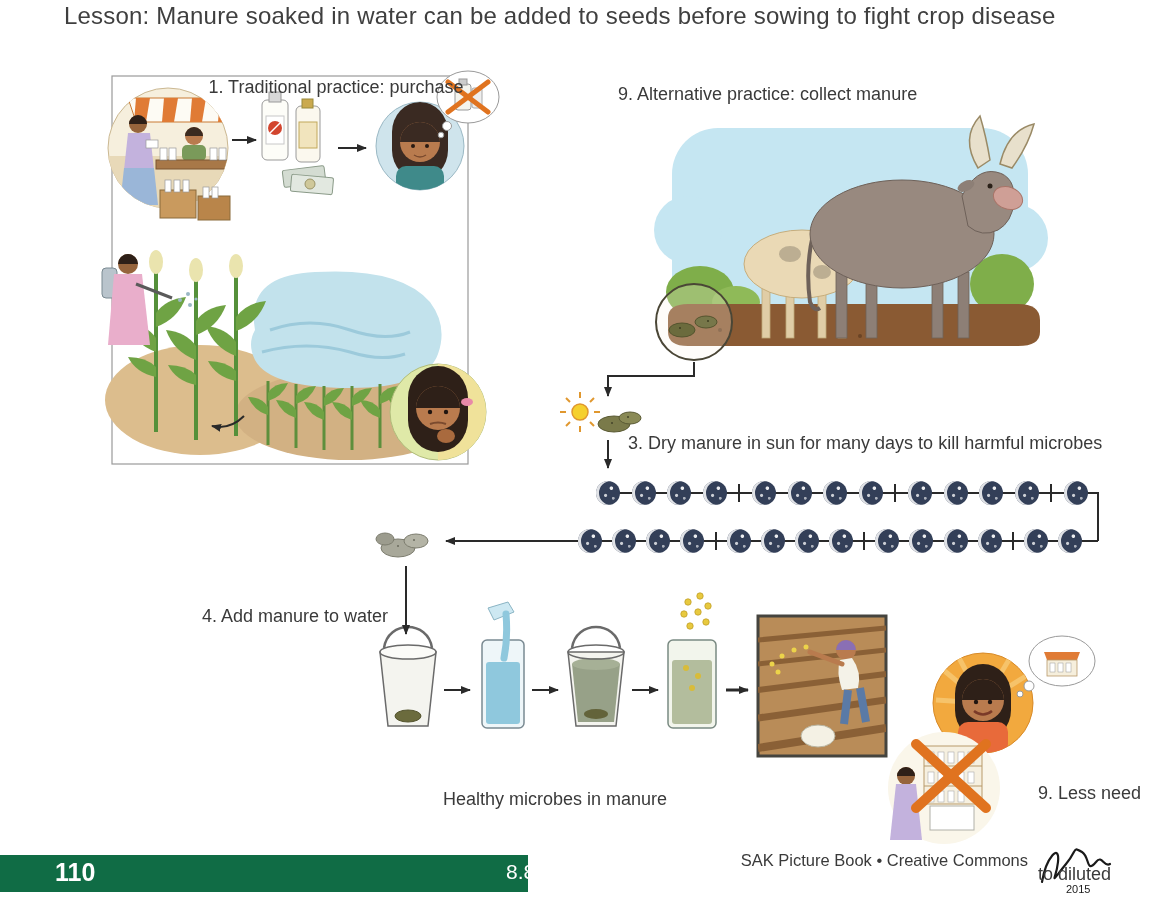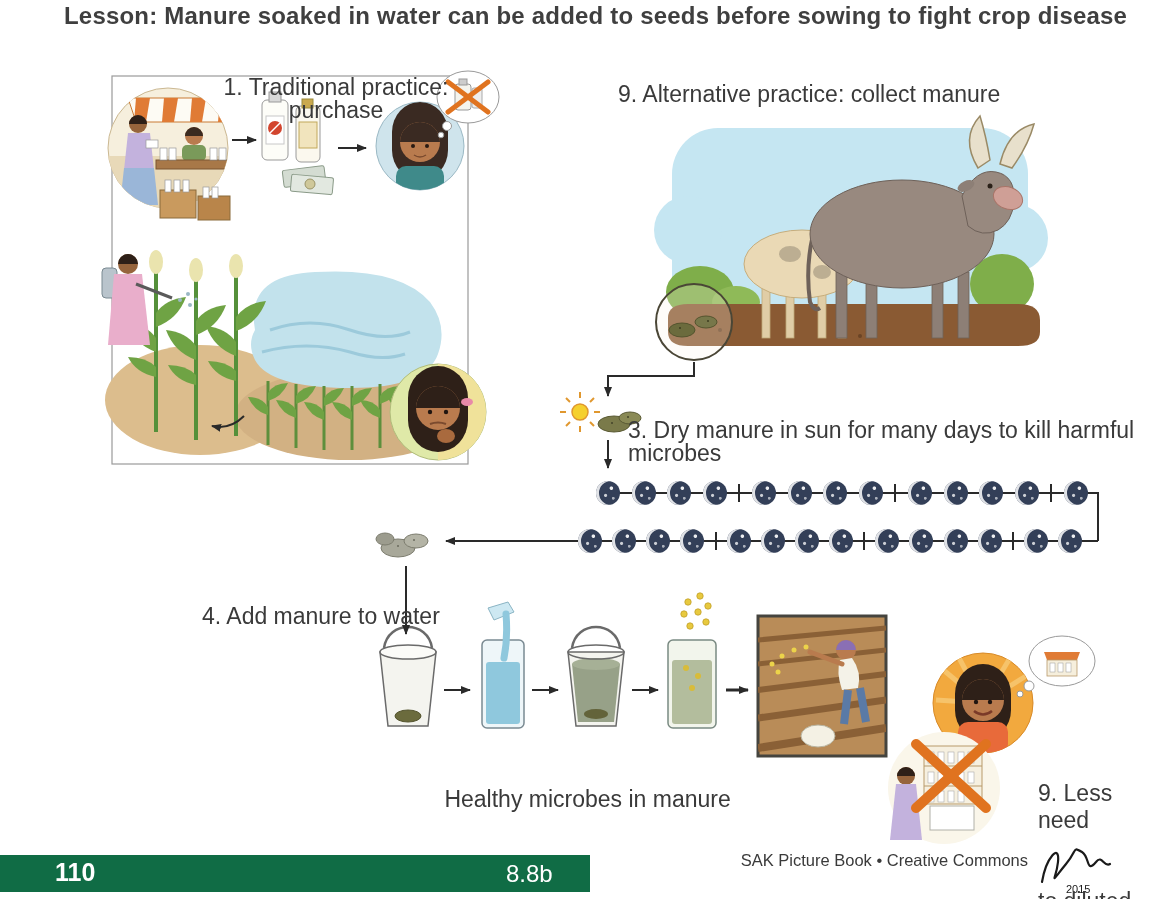--- a/index.html
+++ b/index.html
@@ -1,40 +1,40 @@
 <!DOCTYPE html>
 <html style="--green: #106c45;"><head>
 <meta charset="utf-8">
 <style>
   *{margin:0;padding:0;box-sizing:border-box}
   body{font-family:"Liberation Sans",sans-serif;background:#ffffff}
   .page{position:relative;width:1164px;height:899px;background:#ffffff;overflow:hidden}
-  .title{position:absolute;left:64px;top:2px;font-size:24px;font-weight:700;color:#3f3f3f;letter-spacing:.2px;white-space:nowrap}
-  .label{position:absolute;font-size:23px;color:#3a3a3a;line-height:23px;white-space:pre-wrap}
+  .title{position:absolute;left:64px;top:2px;font-size:24px;font-weight:400;color:#3f3f3f;letter-spacing:.2px;white-space:nowrap}
+  .label{position:absolute;font-size:18px;color:#3a3a3a;line-height:23px;white-space:pre-wrap}
   .step1{left:196px;top:30px;width:280px;text-align:center}
   .step2{left:618px;top:83px}
-  .step3{left:628px;top:419px}
+  .step3{left:628px;top:432px}
   .step4{left:202px;top:605px}
   .step5{left:438px;top:732px;line-height:27px}
   .step6{left:1038px;top:726px;line-height:27px}
   svg.art{position:absolute;left:0;top:0}
   .moon-row{position:absolute;display:flex;justify-content:space-between;align-items:center;height:24px}
   #moon-row-1{left:596px;top:481px;width:492px}
   #moon-row-2{left:578px;top:529px;width:504px}
   .moon{width:24px;height:24px;border-radius:50%;flex:0 0 auto;
     background:
       radial-gradient(circle at 64% 30%, rgba(255,255,255,.9) 1.3px, transparent 2.2px),
       radial-gradient(circle at 40% 60%, rgba(255,255,255,.75) 1.1px, transparent 2px),
       radial-gradient(circle at 72% 72%, rgba(255,255,255,.6) 1px, transparent 1.8px),
       #333f58;
     box-shadow: inset 3px 0 0 0 rgba(255,255,255,.85);}
   .tick{width:2px;height:18px;background:#2a2a2a;flex:0 0 auto}
-  .footer-bar{position:absolute;left:0;top:855px;width:590px;height:37px;background:var(--green,#106c45);color:#fff}
+  .footer-bar{position:absolute;left:0;top:855px;width:528px;height:37px;background:var(--green,#106c45);color:#fff}
   .page-num{position:absolute;left:55px;top:3px;font-size:25px;font-weight:bold}
-  .fig-code{position:absolute;left:506px;top:5px;font-size:24px}
+  .fig-code{position:absolute;left:506px;top:5px;font-size:21px}
   .credits{position:absolute;left:690px;top:850px;width:338px;text-align:right;font-size:16.5px;color:#3a3a3a;line-height:21px}
 </style>
 </head>
 <body>
 
 <div class="page">
 
   <svg class="art" width="1164" height="899" viewBox="0 0 1164 899">
     <defs>
       <marker id="ah" markerWidth="12" markerHeight="12" refX="9" refY="4" orient="auto" markerUnits="userSpaceOnUse">

